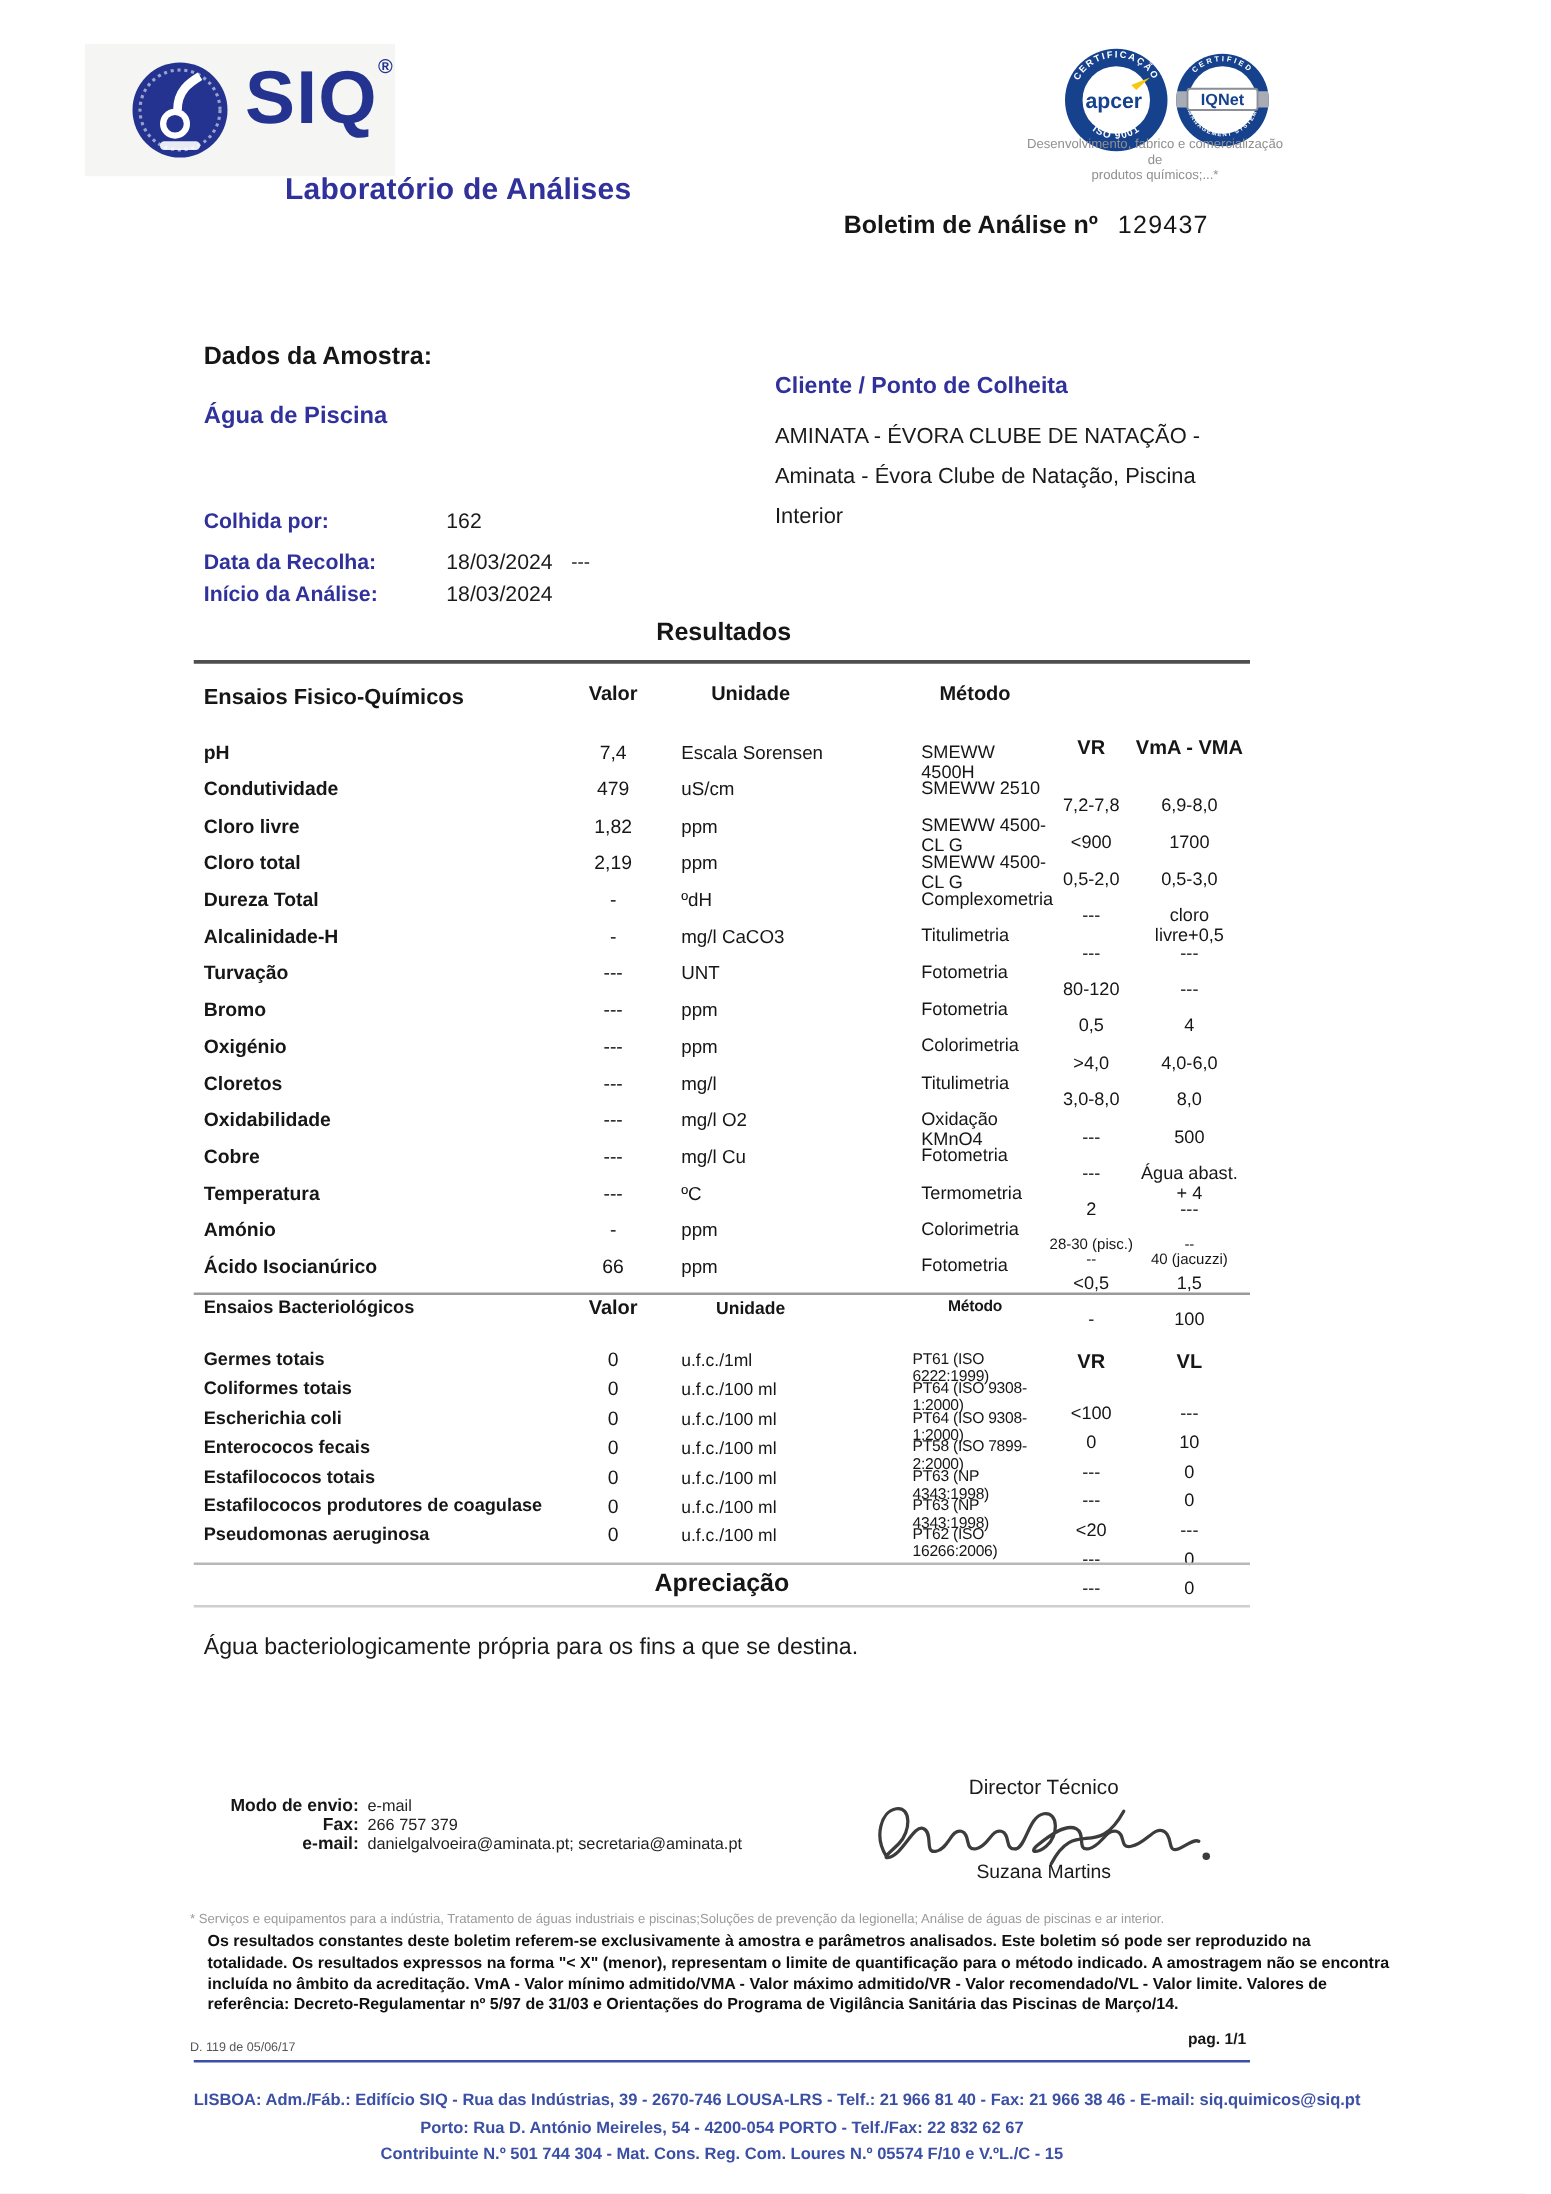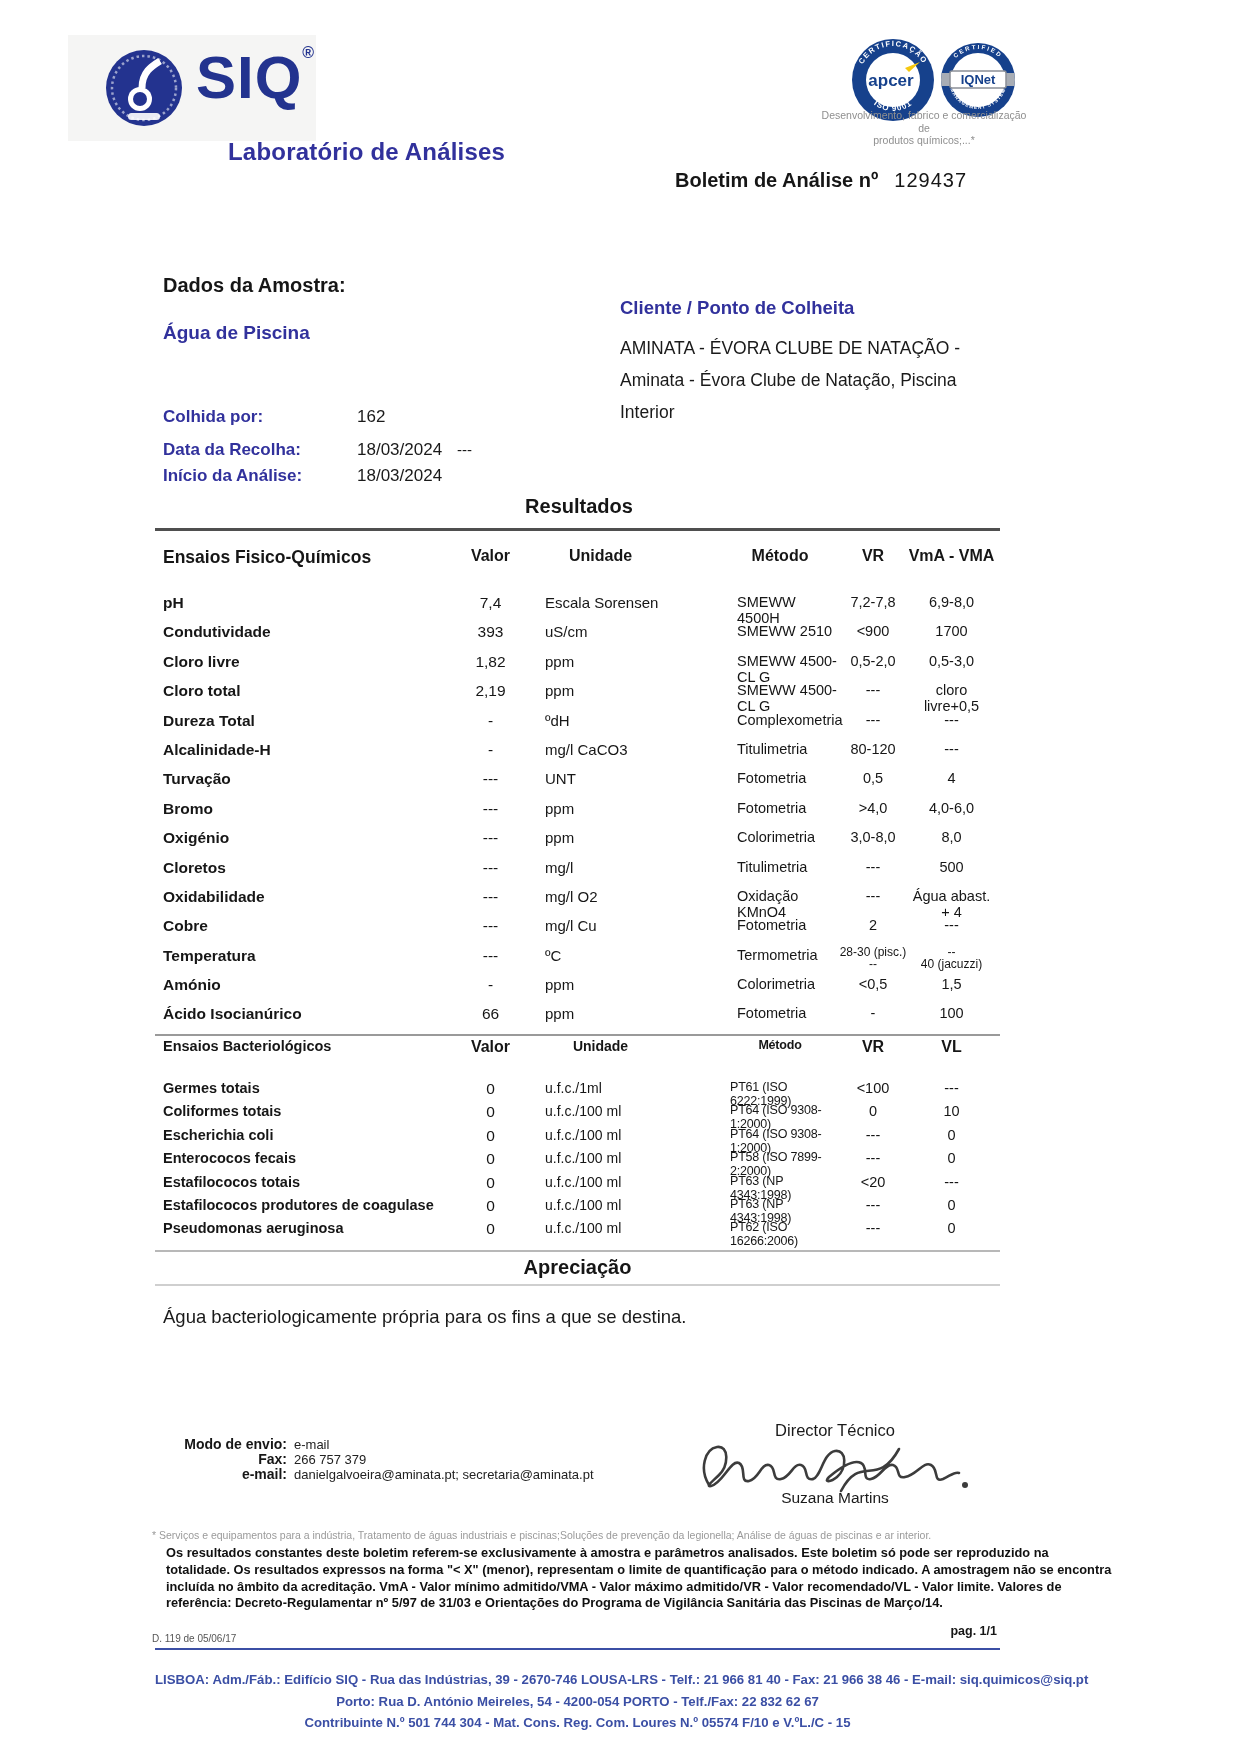--- a/index.html
+++ b/index.html
@@ -54,21 +54,21 @@
   .bacterio .t-head { height:42px; }
   .t-head span { font-weight:800; font-size:16px; text-align:center; padding:0 !important; }
   .t-head .c-name { font-size:17.5px; text-align:left; }
   .c-name { font-weight:700; font-size:15.5px; }
   .bacterio .c-name { font-size:14.5px; }
   .c-valor { text-align:center; font-size:15.5px; }
   .c-unidade { padding-left:22px; font-size:15px; }
   .c-metodo { padding-left:15px; font-size:14.5px;margin-left:44px; }
   .bacterio .c-metodo { padding-left:8px; font-size:12.5px; letter-spacing:-0.2px; }
   .bacterio .c-unidade { font-size:14px; }
-  .c-vr, .c-vma { text-align:center; font-size:14.5px; }
+  .c-vr, .c-vma { text-align:center; font-size:14.5px;margin-top:43px; }
   .ml { white-space:pre-line; font-size:12px; line-height:12.5px; position:relative; top:-1px; }
 
   
   .appr-title { left:155px; top:1256px; width:845px; text-align:center; font-size:20px; font-weight:800; }
   .appr-text { left:163px; top:1306px; font-size:18.5px; color:#1a1a1a; }
 
   
   .dir-role { left:700px; top:1421px; width:270px; text-align:center; font-size:16.5px; color:#1a1a1a; }
   .sig-svg { left:693px; top:1437px; }
   .signer { left:700px; top:1489px; width:270px; text-align:center; font-size:15.5px; color:#1a1a1a; }
@@ -192,21 +192,21 @@
           <span class="c-name">pH</span>
           <span class="c-valor">7,4</span>
           <span class="c-unidade">Escala Sorensen</span>
           <span class="c-metodo">SMEWW 4500H</span>
           <span class="c-vr">7,2-7,8</span>
           <span class="c-vma">6,9-8,0</span>
         </div>
 
         <div class="t-row">
           <span class="c-name">Condutividade</span>
-          <span class="c-valor">393</span>
+          <span class="c-valor">479</span>
           <span class="c-unidade">uS/cm</span>
           <span class="c-metodo">SMEWW 2510</span>
           <span class="c-vr">&lt;900</span>
           <span class="c-vma">1700</span>
         </div>
 
         <div class="t-row">
           <span class="c-name">Cloro livre</span>
           <span class="c-valor">1,82</span>
           <span class="c-unidade">ppm</span>

